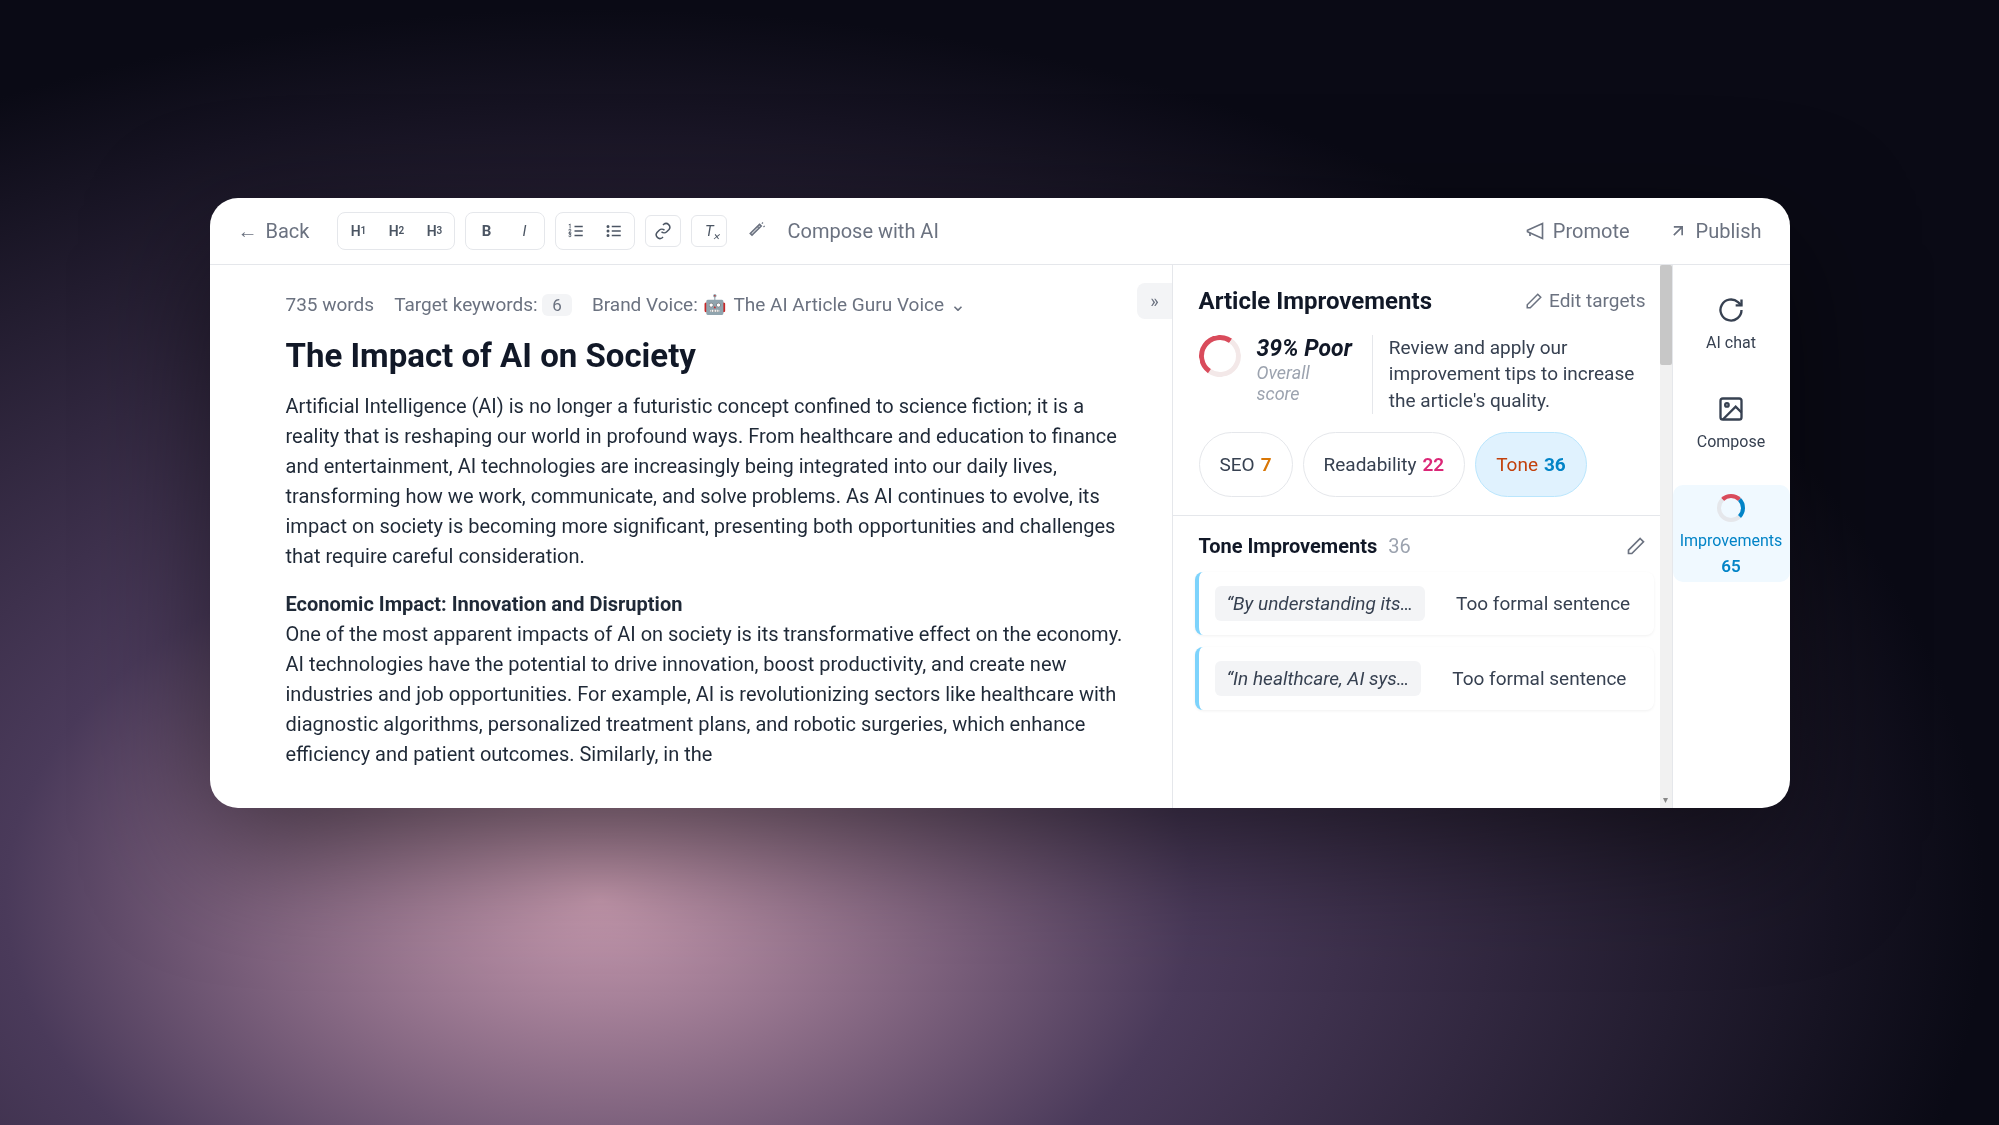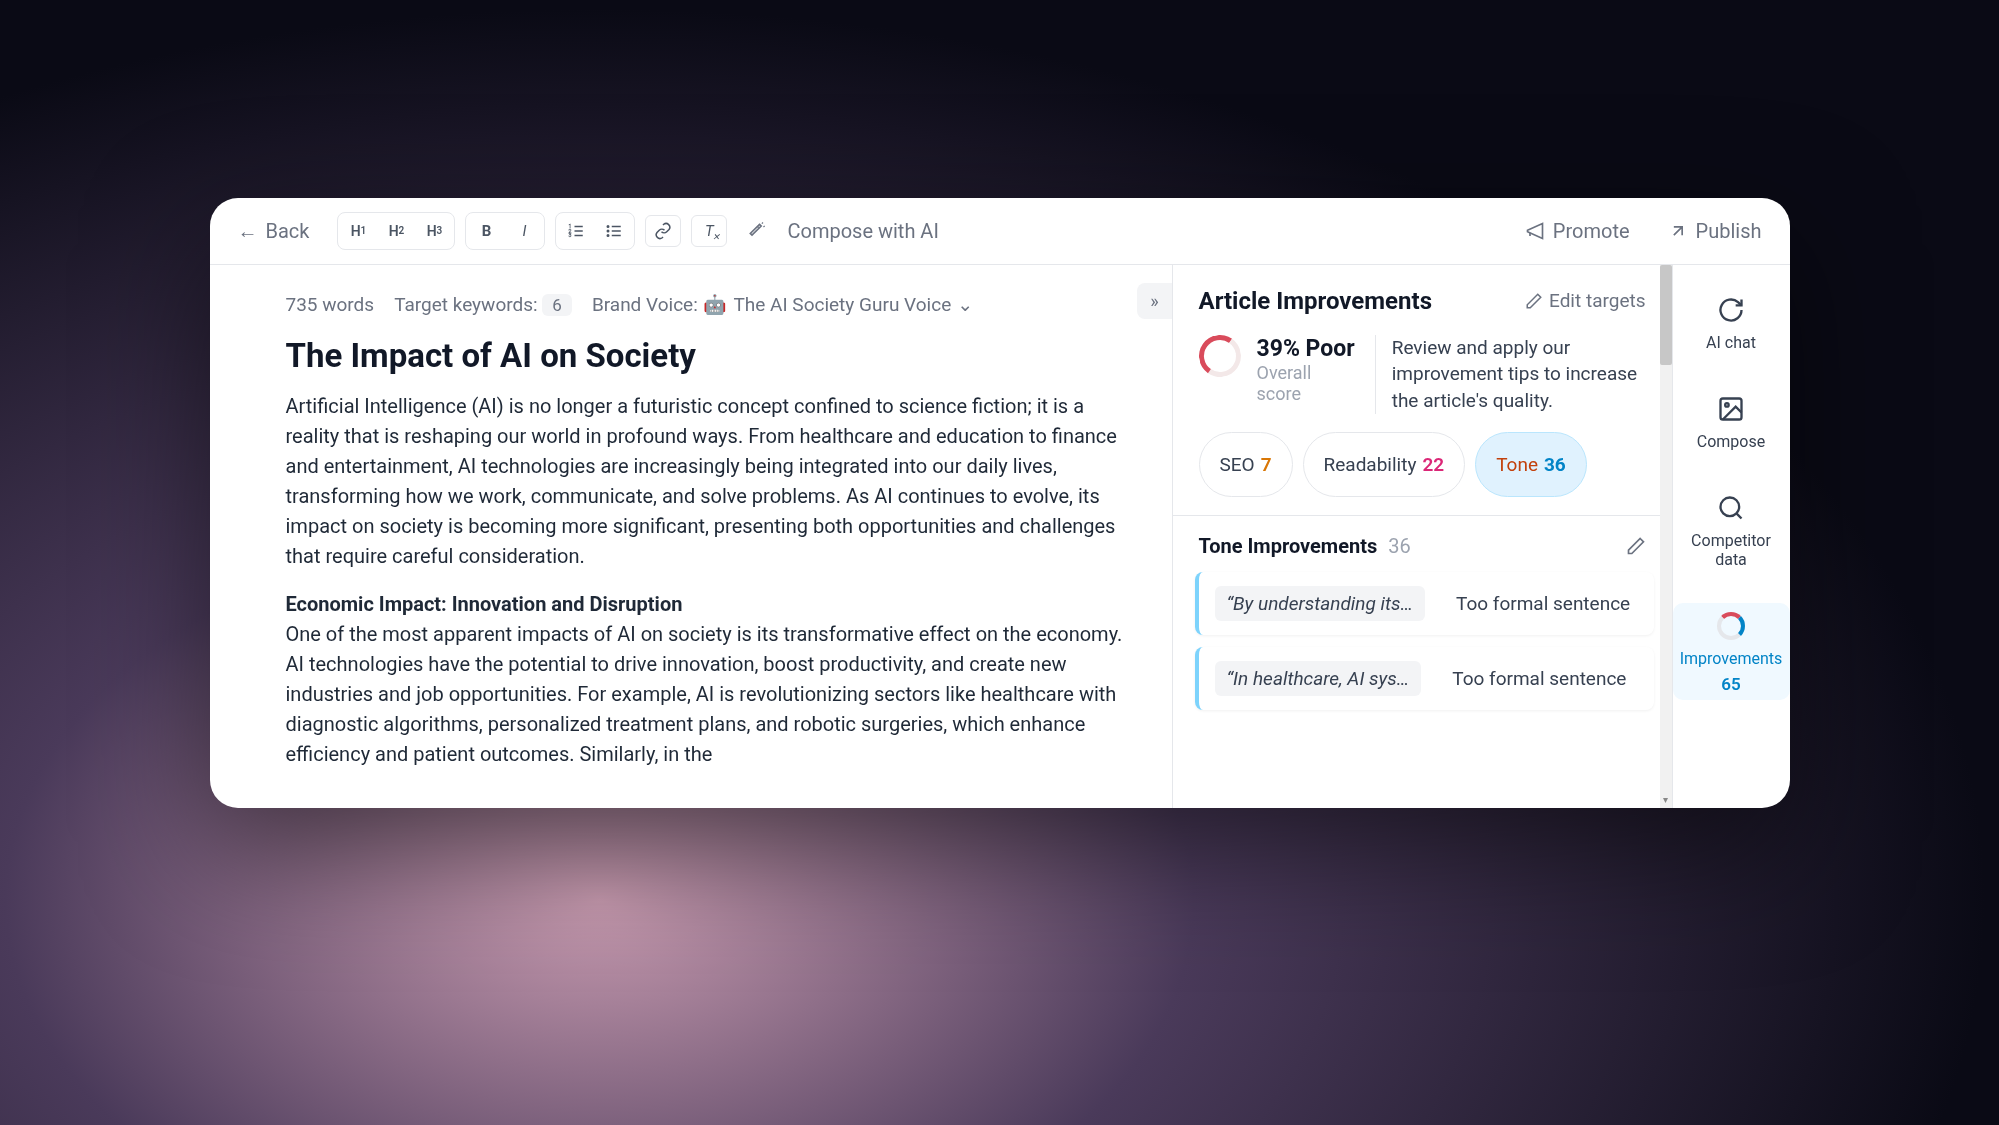--- a/index.html
+++ b/index.html
@@ -200,21 +200,21 @@
 .score-ring {
   width: 42px;
   height: 42px;
   border-radius: 50%;
   border: 5px solid #f3e8e8;
   border-top-color: #d94b5b;
   border-left-color: #d94b5b;
   transform: rotate(-10deg);
   flex-shrink: 0;
 }
-.score-text { display: flex; flex-direction: column; }
+.score-text { display: flex; flex-direction: column; font-style: italic; }
 .score-main { font-size: 23px; font-weight: 700; color: #111827; white-space: nowrap;}
 .score-sub { font-size: 18px; color: #9ca3af; }
 .score-desc {
   font-size: 19px;
   color: #374151;
   line-height: 1.4;
   border-left: 1px solid #e5e7eb;
   padding-left: 16px;
   margin-left: 4px;
 }
@@ -399,21 +399,21 @@
     <div class="editor-col">
       <div class="meta-row">
         <span>735 words</span>
         <span>
           <span>Target keywords:</span>
           <span class="badge">6</span>
         </span>
         <span class="brand-voice">
           <span>Brand Voice:</span>
           <span>🤖</span>
-          <span>The AI Society Guru Voice</span>
+          <span>The AI Article Guru Voice</span>
           <span>⌄</span>
         </span>
       </div>
 
       <h1 class="article-title">The Impact of AI on Society</h1>
       <div class="article-body">
         <p>Artificial Intelligence (AI) is no longer a futuristic concept confined to science fiction; it is a reality that is reshaping our world in profound ways. From healthcare and education to finance and entertainment, AI technologies are increasingly being integrated into our daily lives, transforming how we work, communicate, and solve problems. As AI continues to evolve, its impact on society is becoming more significant, presenting both opportunities and challenges that require careful consideration.</p>
         <p>
           <strong>Economic Impact: Innovation and Disruption</strong><br>
           <span>One of the most apparent impacts of AI on society is its transformative effect on the economy. AI technologies have the potential to drive innovation, boost productivity, and create new industries and job opportunities. For example, AI is revolutionizing sectors like healthcare with diagnostic algorithms, personalized treatment plans, and robotic surgeries, which enhance efficiency and patient outcomes. Similarly, in the</span>
@@ -502,29 +502,20 @@
       <div class="rail-item">
         <div class="rail-icon">
           <svg width="28" height="28" viewBox="0 0 24 24" fill="none" stroke="currentColor" stroke-width="2">
               <rect x="3" y="3" width="18" height="18" rx="2"></rect>
               <circle cx="8.5" cy="8.5" r="1.5"></circle>
               <path d="M21 15l-5-5L5 21"></path>
             </svg>
         </div>
         <div class="rail-label">Compose</div>
       </div>
-      <div class="rail-item">
-        <div class="rail-icon">
-          <svg width="28" height="28" viewBox="0 0 24 24" fill="none" stroke="currentColor" stroke-width="2">
-              <circle cx="11" cy="11" r="8"></circle>
-              <line x1="21" y1="21" x2="16.65" y2="16.65"></line>
-            </svg>
-        </div>
-        <div class="rail-label">Competitor data</div>
-      </div>
       <div class="rail-item active">
         <div class="rail-icon">
           <div class="ring-small"></div>
         </div>
         <div class="rail-label">Improvements</div>
         <div class="rail-badge">65</div>
       </div>
     </div>
 
   </div>

